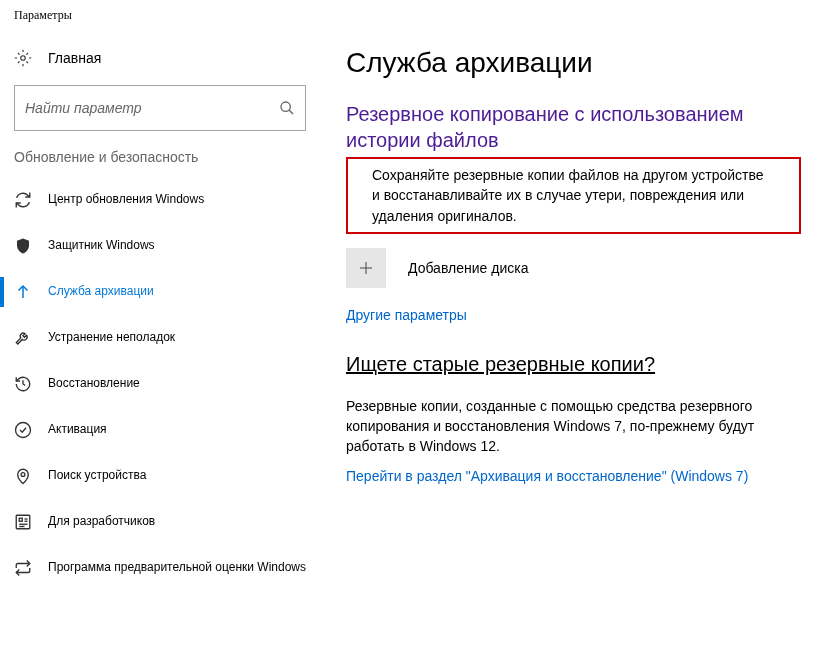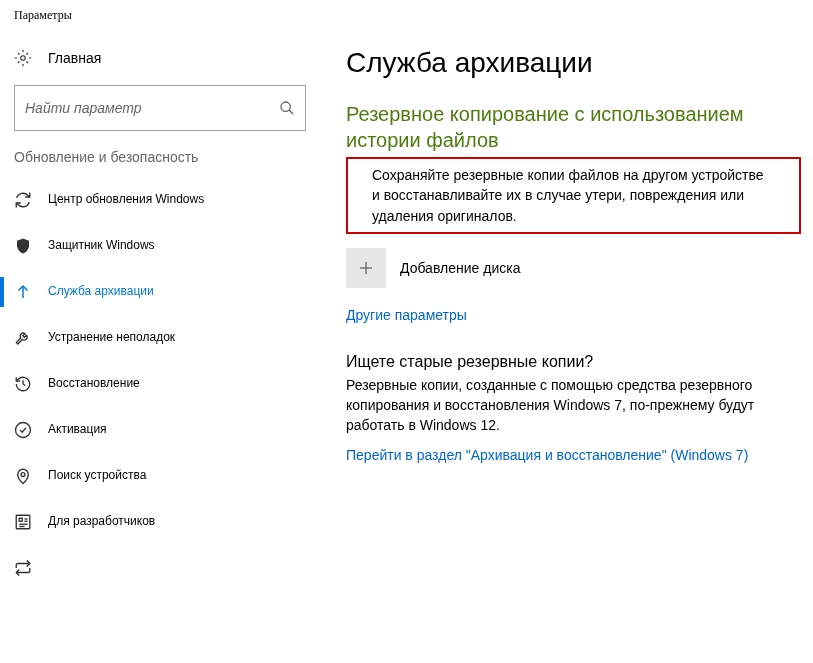--- a/index.html
+++ b/index.html
@@ -134,41 +134,41 @@
     .page-title {
       font-size: 28px;
       font-weight: 300;
       margin-bottom: 22px;
       color: #000;
     }
     
     .section-title {
       font-size: 20px;
       font-weight: 400;
-      color: #4d7c0f;
+      color: #4c1d95;
       line-height: 1.3;
       margin-bottom: 4px;
     }
     
     .highlighted-box {
       border: 2px solid #cc0000;
       padding: 6px 24px;
       margin-bottom: 14px;
     }
     
     .body-text {
       font-size: 14px;
       color: #000;
       line-height: 1.45;
     }
     
     .add-disk-row {
       display: flex;
       align-items: center;
-      gap: 14px;
+      gap: 22px;
       margin-bottom: 18px;
     }
     
     .add-disk-button {
       width: 40px;
       height: 40px;
       background: #e6e6e6;
       display: flex;
       align-items: center;
       justify-content: center;
@@ -189,24 +189,25 @@
     
     .more-params-link {
       margin-bottom: 22px;
     }
     
     .old-backups-section {
       margin-top: 8px;
     }
     
     .old-backups-title {
-      font-size: 16px;
+      font-size: 20px;
       font-weight: 400;
       color: #000;
-      margin-bottom: 4px;
+      margin-bottom: 20px;
+      text-decoration: underline;
     }
     
     .old-backups-text {
       font-size: 14px;
       color: #000;
       line-height: 1.45;
       margin-bottom: 10px;
     }
     
     svg { display: block; }
@@ -326,20 +327,21 @@
 
     <div class="nav-item">
       <span class="nav-icon">
         <svg width="18" height="18" viewBox="0 0 24 24" fill="none" stroke="#333" stroke-width="1.8">
           <polyline points="17 2 21 6 17 10"></polyline>
           <path d="M3 12V8a2 2 0 0 1 2-2h16"></path>
           <polyline points="7 22 3 18 7 14"></polyline>
           <path d="M21 12v4a2 2 0 0 1-2 2H3"></path>
         </svg>
       </span>
+      <span class="nav-label">Программа предварительной оценки Windows</span>
     </div>
 
   </div>
 
   <div class="main">
     <h1 class="page-title">Служба архивации</h1>
     
     <h2 class="section-title">Резервное копирование с использованием истории файлов</h2>
     
     <div class="highlighted-box">

